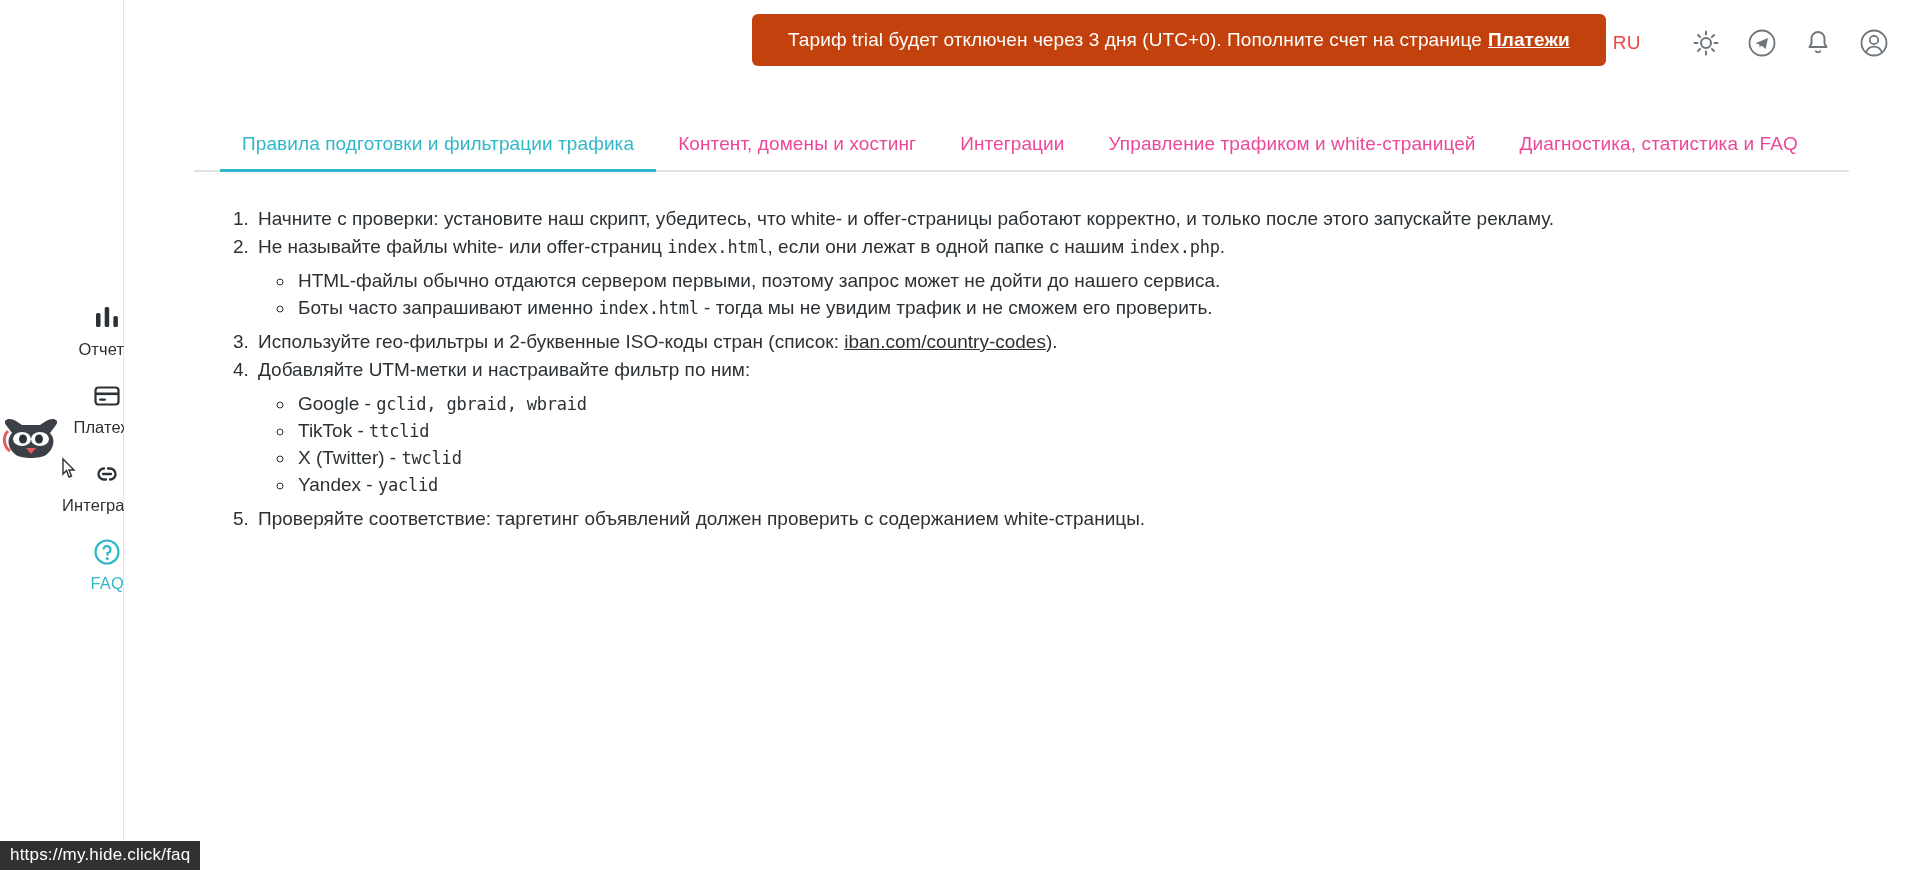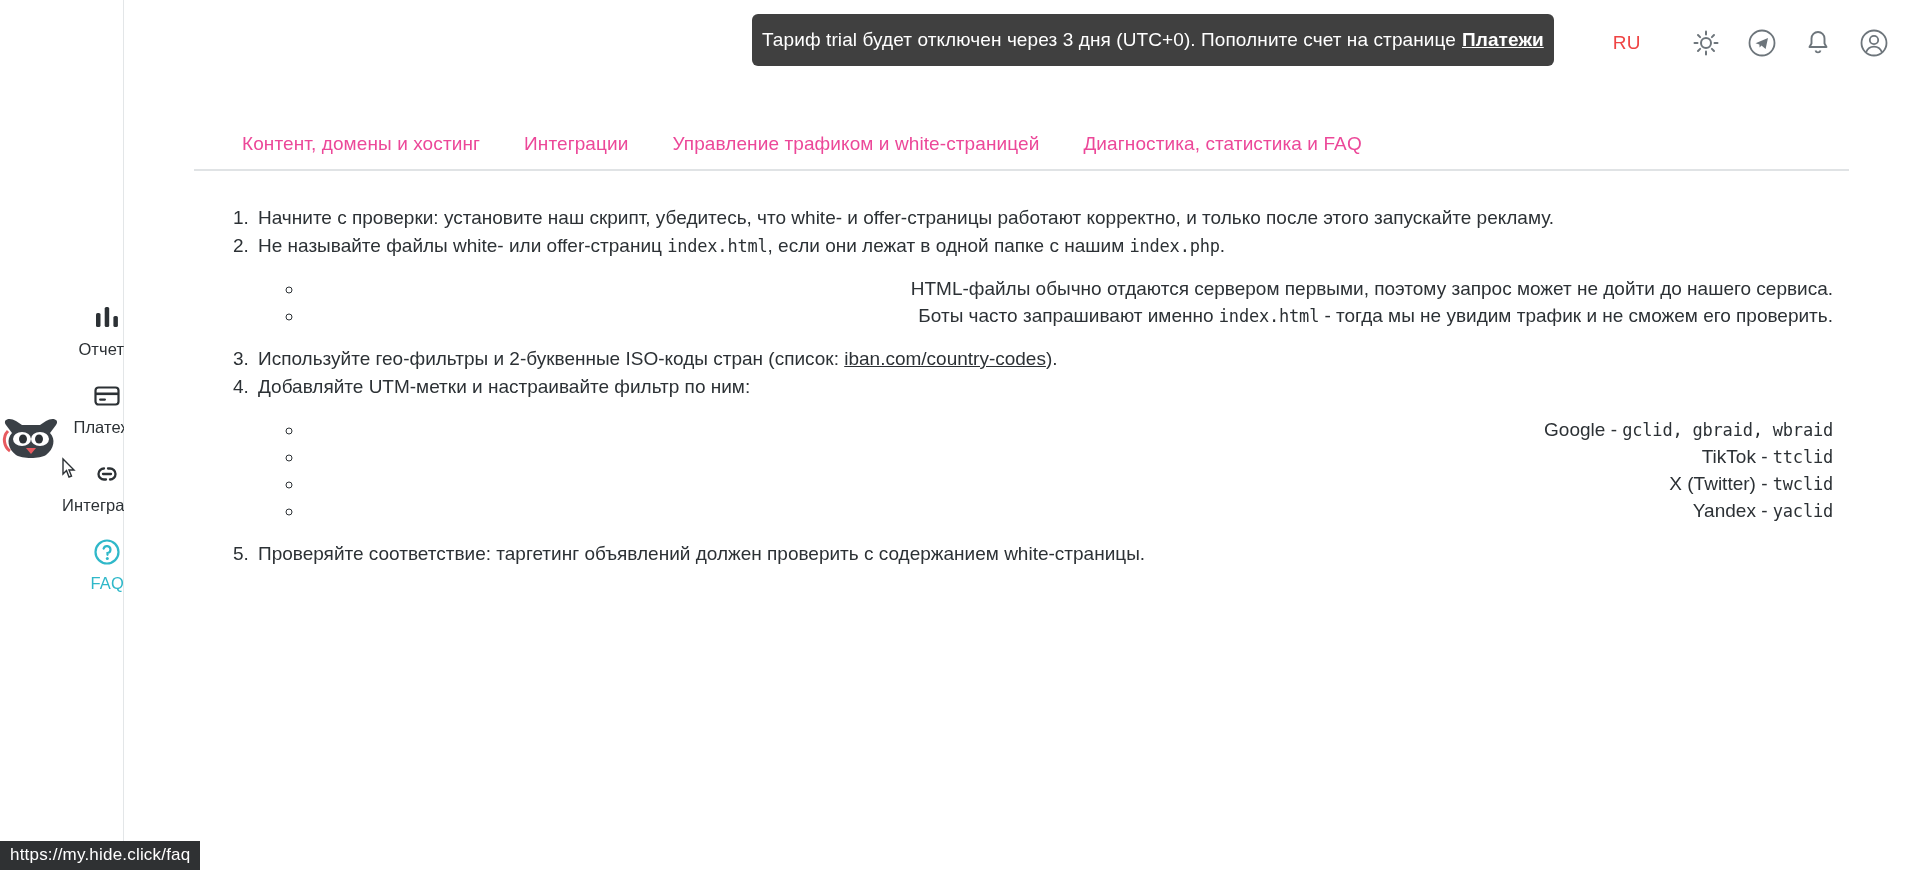--- a/index.html
+++ b/index.html
@@ -103,27 +103,27 @@
     background: #ffffff;
     display: flex;
     align-items: center;
     justify-content: flex-end;
     padding-right: 28px;
     gap: 0px;
     position: relative;
     z-index: 5;
   }
   .alert {
-    background: #404040;
+    background: #c2410c;
     color: #ffffff;
     border-radius: 6px;
     height: 52px;
     display: flex;
     align-items: center;
-    padding: 0 10px;
+    padding: 0 36px;
     font-size: 19px;
     letter-spacing: 0.1px;
     position: absolute;
     left: 628px;
     top: 14px;
     white-space: nowrap;
   }
   .alert a {
     color: #ffffff;
     font-weight: bold;
@@ -192,23 +192,22 @@
   ol.main-list {
     margin: 0;
     padding-left: 30px;
   }
   ol.main-list > li {
     margin-bottom: 1px;
     padding-left: 4px;
   }
   ul.sub-list {
     list-style-type: circle;
-    margin: 16px;
+    margin: 7px;
     padding-left: 30px;
-    text-align: right;
   }
   ul.sub-list > li {
     padding-left: 3px;
   }
   code, .mono {
     font-family: "DejaVu Sans Mono", monospace;
     font-size: 17px;
     letter-spacing: -0.2px;
   }
   a.inline-link {
@@ -349,20 +348,21 @@
           <circle cx="15" cy="12" r="4.2" fill="none" stroke="currentColor" stroke-width="1.8"></circle>
           <path d="M7.2 24 a8.3 8.3 0 0 1 15.6 0" fill="none" stroke="currentColor" stroke-width="1.8"></path>
         </svg>
       </span>
     </div>
 
     <div class="content">
       <div class="content-inner">
 
         <div class="tabs">
+          <div class="tab active">Правила подготовки и фильтрации трафика</div>
           <div class="tab">Контент, домены и хостинг</div>
           <div class="tab">Интеграции</div>
           <div class="tab">Управление трафиком и white-страницей</div>
           <div class="tab">Диагностика, статистика и FAQ</div>
         </div>
 
         <div class="body-text">
           <ol class="main-list">
 
             <li>

